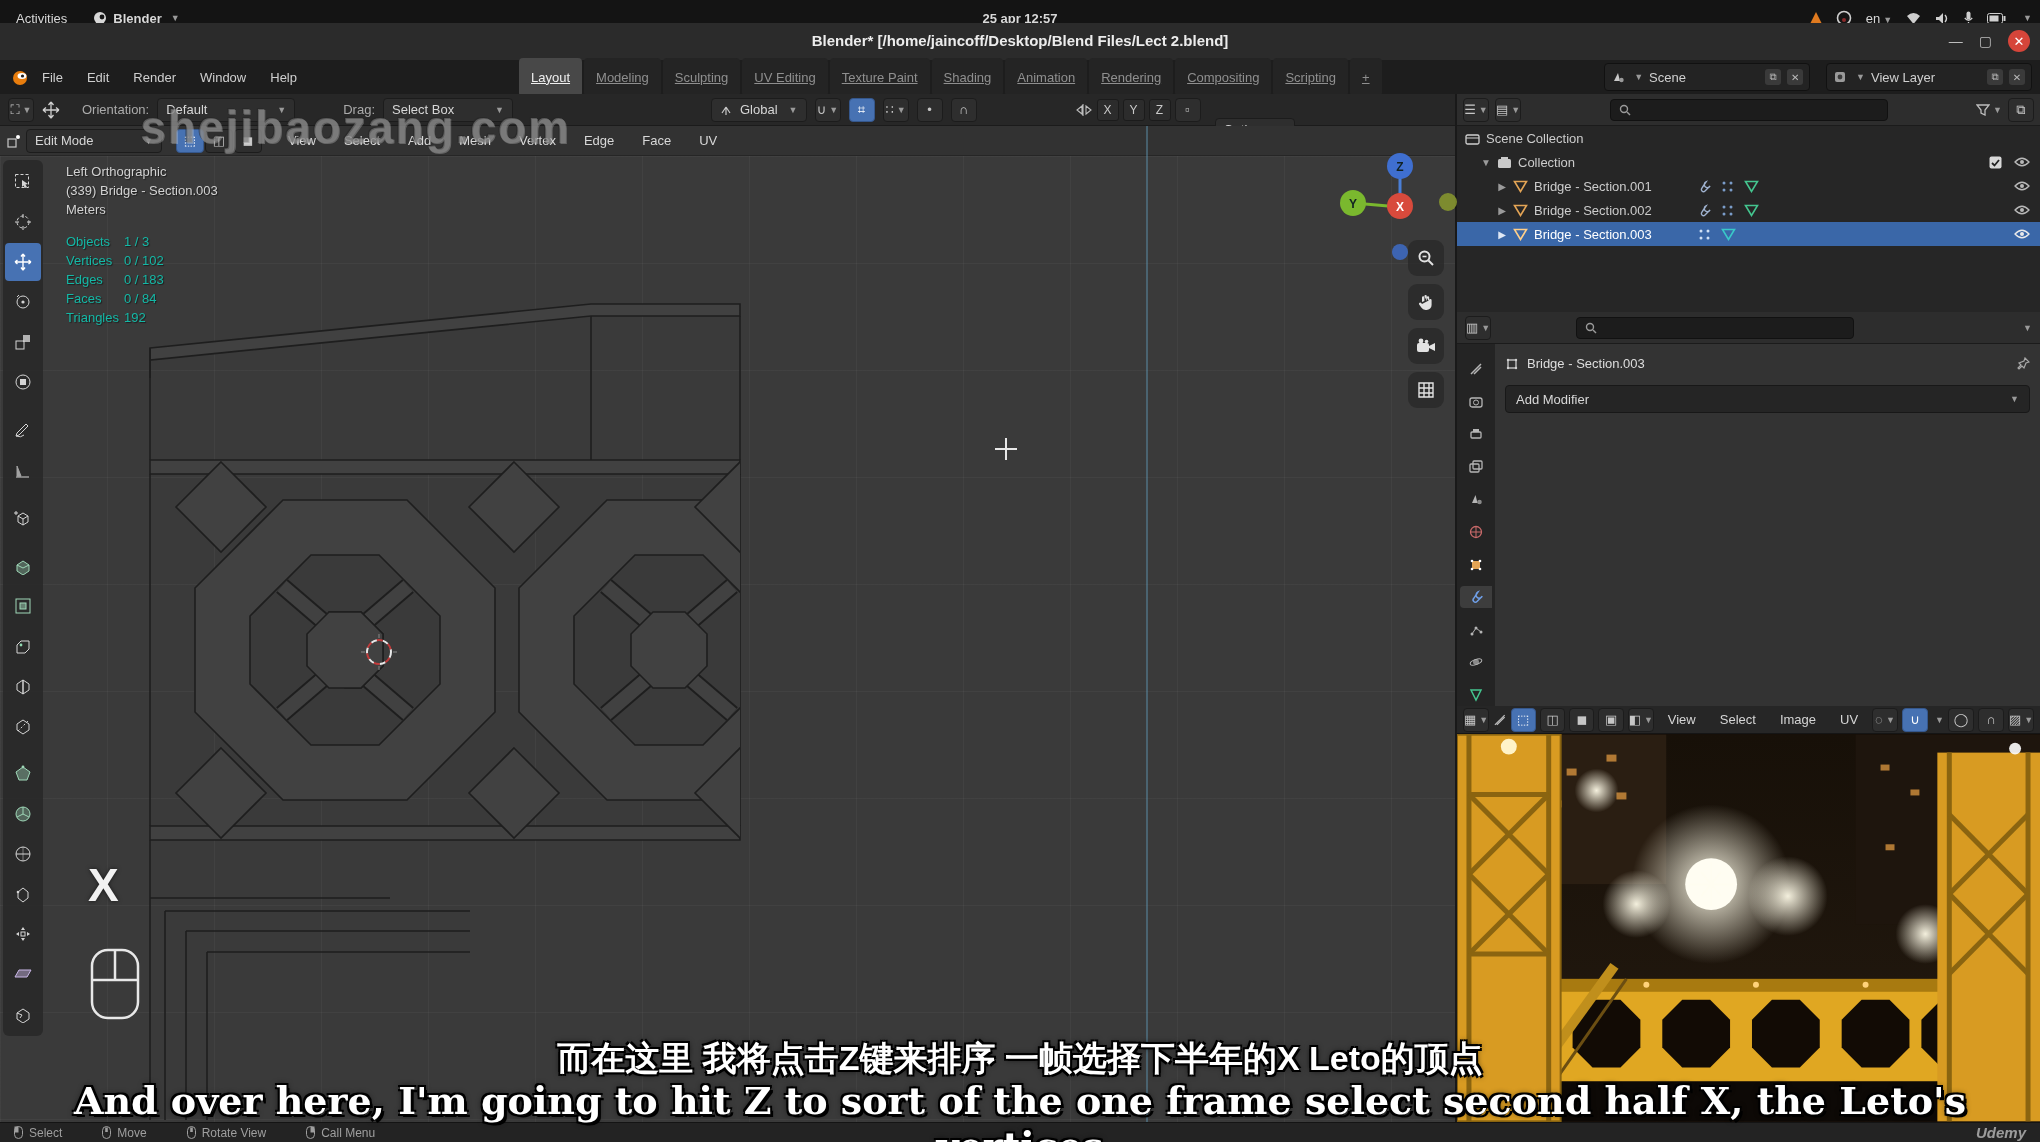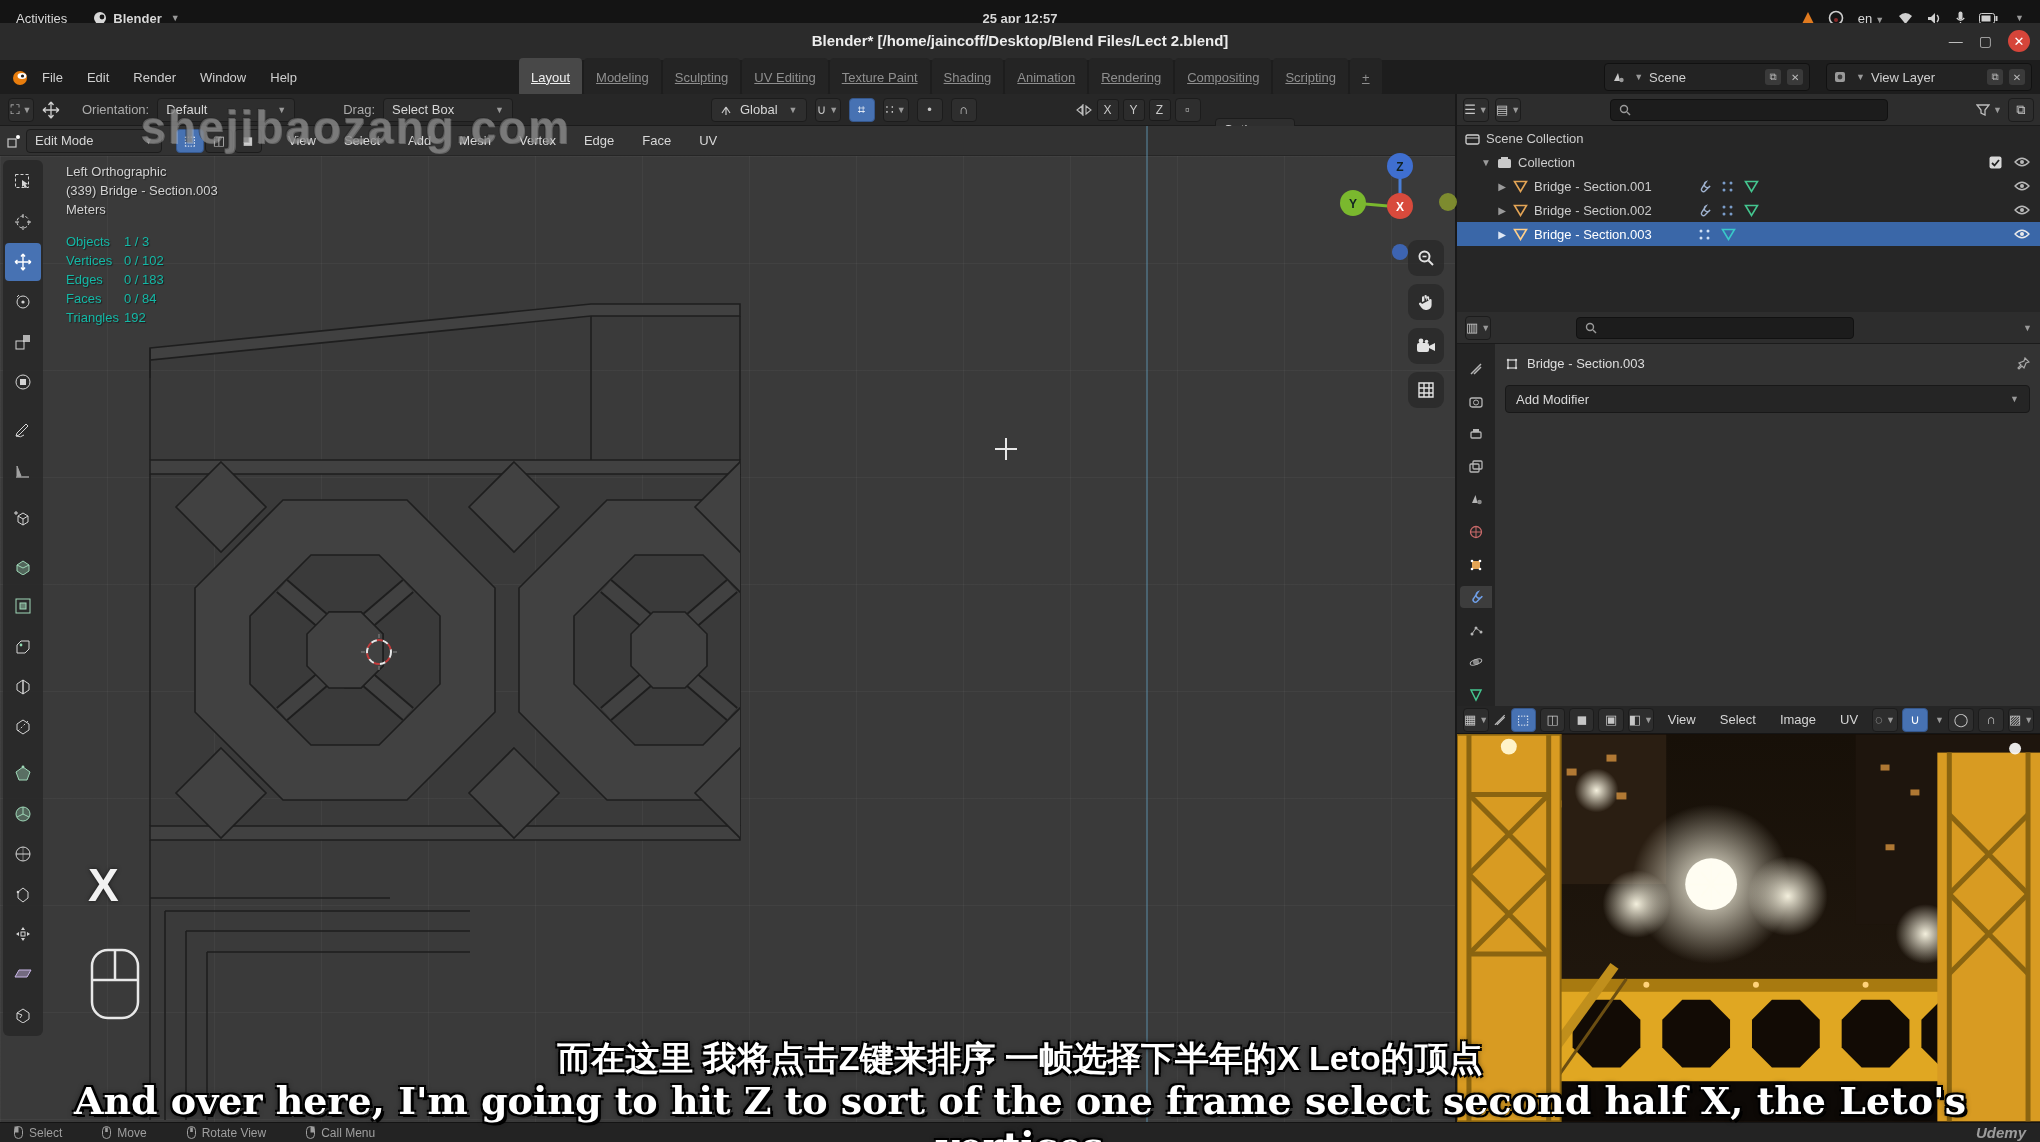--- a/index.html
+++ b/index.html
@@ -7,21 +7,21 @@
          font-family:"Liberation Sans",sans-serif;color:#c8c8c8;font-size:13px;}
   .abs{position:absolute;}
   .row{display:flex;align-items:center;}
   svg{display:block;}
 
   
   .sysbar{left:0;top:0;width:2040px;height:36px;background:#141414;color:#d8d8d8;font-size:13px;}
   .sysbar .inner{position:relative;width:100%;height:100%;display:flex;align-items:center;}
   .sys-left{display:flex;align-items:center;gap:26px;padding-left:16px;}
   .sys-clock{position:absolute;left:50%;transform:translateX(-50%);font-weight:bold;}
-  .sys-right{position:absolute;right:16px;display:flex;align-items:center;gap:14px;}
+  .sys-right{position:absolute;right:8px;display:flex;align-items:center;gap:14px;}
   .caret{font-size:9px;color:#9a9a9a;margin-left:3px;}
   .cone{width:0;height:0;border-left:6px solid transparent;border-right:6px solid transparent;border-bottom:12px solid #e07a1f;}
 
   
   .titlebar{left:0;top:23px;width:2040px;height:37px;background:#2b2b2b;border-bottom:1px solid #1a1a1a;}
   .titlebar .t{position:absolute;left:0;right:0;top:9px;text-align:center;color:#ececec;font-weight:bold;font-size:15px;}
   .wbtns{position:absolute;right:10px;top:7px;display:flex;gap:16px;align-items:center;}
   .wbtn{color:#bdbdbd;font-size:14px;}
   .closebtn{width:22px;height:22px;border-radius:50%;background:#d6453a;color:#fff;display:flex;align-items:center;justify-content:center;font-size:13px;}
 

